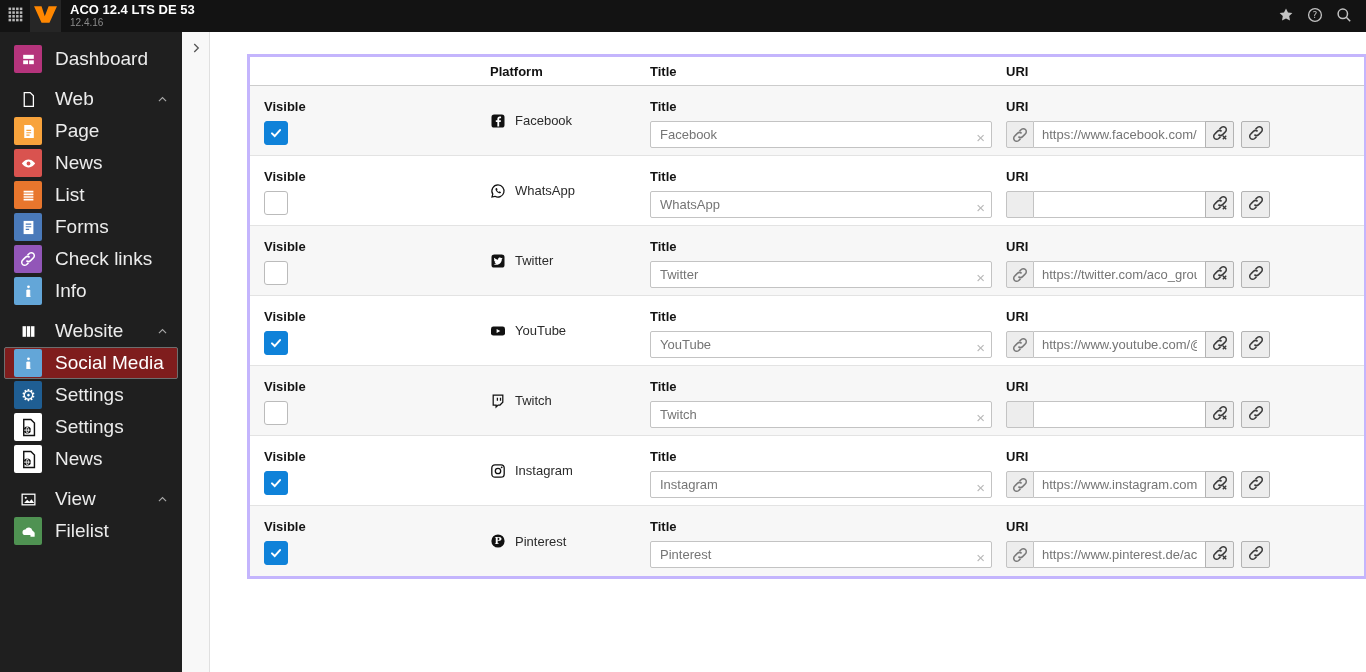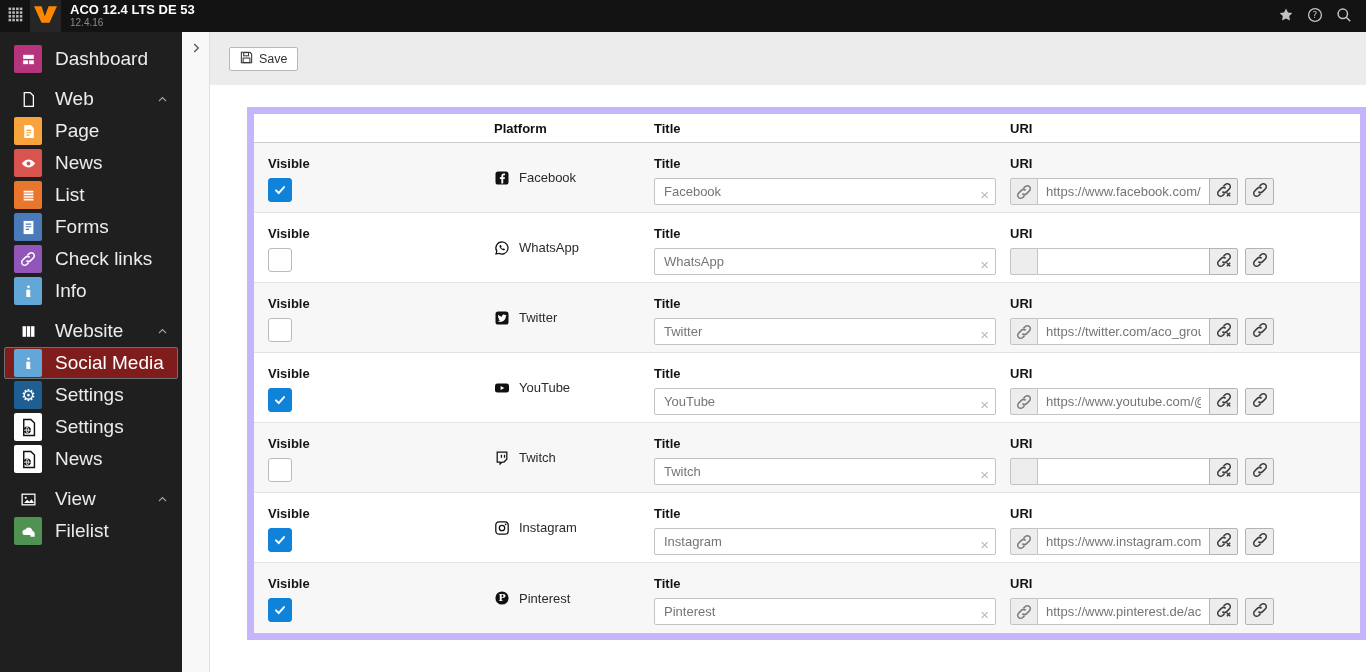--- a/index.html
+++ b/index.html
@@ -26,21 +26,21 @@
   
   .collapse-strip{width:28px;background:#f8f8f8;border-right:1px solid #e0e0e0;box-sizing:border-box;flex:none}
   .strip-btn{width:27px;height:30px;background:none;border:none;color:#555;display:flex;align-items:center;justify-content:center;cursor:pointer;margin-top:2px}
   
   .content{flex:1;display:flex;flex-direction:column;background:#fff;overflow:hidden}
   .docheader{height:53px;background:#ececec;display:flex;align-items:center;padding-left:19px;flex:none}
   .save-btn{height:24px;display:flex;align-items:center;gap:5px;background:#fff;border:1px solid #b9b9b9;border-radius:2px;padding:0 9px;font-size:12.5px;color:#333;font-family:inherit;cursor:pointer}
   .module-body{padding:22px 0 0 37px}
   h1.page-title{font-size:25px;font-weight:400;color:#1d1d1d;margin:0 0 15px 0}
   
-  .panel{width:1120px;border:7px solid #c4b5fd;box-sizing:border-box}
+  .panel{width:1120px;border:3px solid #c4b5fd;box-sizing:border-box}
   .thead,.row{display:grid;grid-template-columns:226px 160px 356px 1fr}
   .thead{height:28px;align-items:center;background:#fff;border-bottom:1px solid #ccc}
   .th{font-size:13px;font-weight:bold;color:#111;padding-left:14px}
   .row{height:70px;border-bottom:1px solid #e3e3e3;background:#fff;box-sizing:border-box}
   .row:nth-child(odd){background:#f7f7f7}
   .row:last-child{border-bottom:none}
   .cell-label{display:block;font-size:13px;font-weight:bold;color:#141414;margin-bottom:7px}
   .cell-visible{padding:13px 0 0 14px}
   .checkbox{width:24px;height:24px;border:1px solid #bbb;border-radius:3px;background:#fff;display:flex;align-items:center;justify-content:center;cursor:pointer;box-sizing:border-box}
   .checkbox svg{display:none}
@@ -284,30 +284,20 @@
 
   <div class="collapse-strip">
     <button class="strip-btn">
       <span id="chev-right-slot"><svg viewBox="0 0 16 16" width="14" height="14" xmlns="http://www.w3.org/2000/svg">
             <path d="M6 3.4L10.6 8 6 12.6" fill="none" stroke="currentColor" stroke-width="1.5"></path>
           </svg></span>
     </button>
   </div>
 
   <div class="content">
-    <div class="docheader">
-      <button class="save-btn">
-        <span id="save-icon-slot"><svg viewBox="0 0 16 16" width="15" height="15" xmlns="http://www.w3.org/2000/svg">
-              <path d="M2.5 2.5h9.2l1.8 1.8v9.2H2.5z" fill="none" stroke="currentColor" stroke-width="1.1"></path>
-              <rect x="5" y="2.8" width="5.2" height="3.4" fill="none" stroke="currentColor" stroke-width="1.1"></rect>
-              <rect x="4.4" y="8.6" width="7.2" height="4.9" fill="none" stroke="currentColor" stroke-width="1.1"></rect>
-            </svg></span>
-        <span>Save</span>
-      </button>
-    </div>
     <div class="module-body">
       <div class="panel">
         <div class="thead">
           <div class="th"></div>
           <div class="th">Platform</div>
           <div class="th">Title</div>
           <div class="th">URI</div>
         </div>
         <div id="rows">
             <div class="row">

